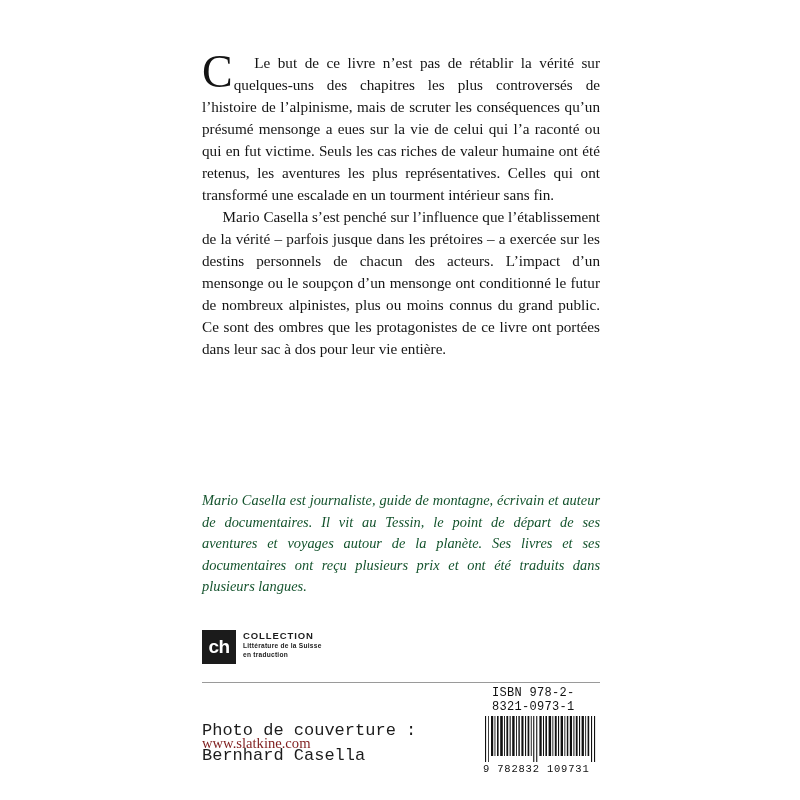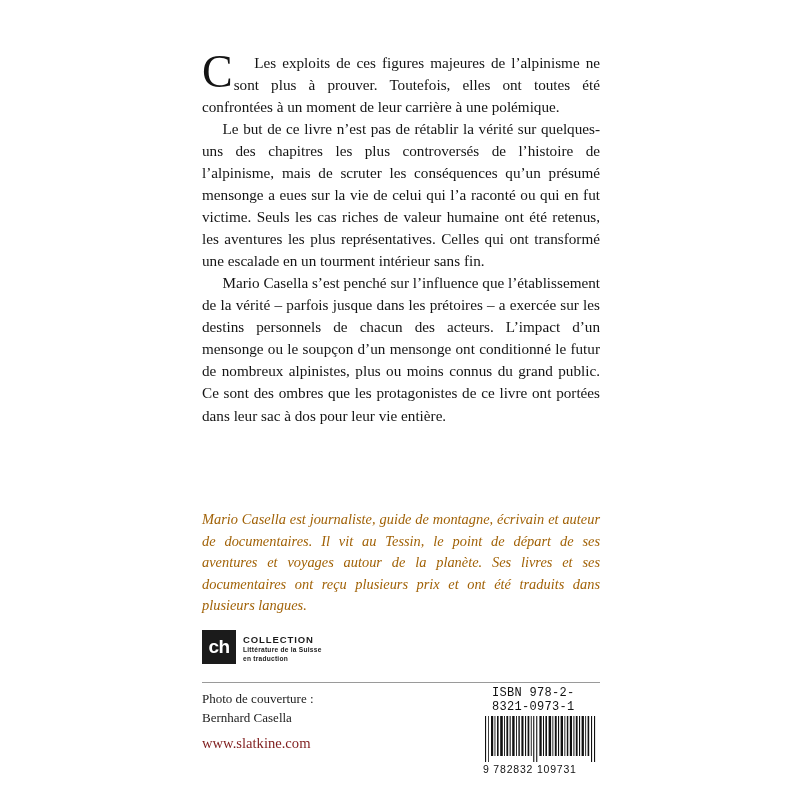--- a/index.html
+++ b/index.html
@@ -59,38 +59,37 @@
   }
   .bio {
     position: absolute;
     left: 20px;
     top: 480px;
     width: 398px;
     font-size: 14.4px;
     line-height: 1.5;
     font-style: italic;
     text-align: justify;
-    color: #a16207;
-    margin-top: 19px;
+    color: #14532d;
   }
   .translator {
     position: absolute;
     left: 20px;
     top: 578px;
     width: 398px;
     font-size: 14.6px;
     color: #141414;
   }
   
   .collection {
     position: absolute;
     left: 20px;
     top: 620px;
     display: flex;
-    align-items: flex-end;
+    align-items: flex-start;
   }
   .ch-mark {
     width: 34px;
     height: 34px;
     background: #1b1b1b;
     color: #ffffff;
     font-family: "Liberation Sans", sans-serif;
     font-size: 19px;
     font-weight: 700;
     display: flex;
@@ -125,24 +124,24 @@
     position: absolute;
     left: 20px;
     top: 672px;
     width: 398px;
     height: 1px;
     background: #9a9a9a;
   }
   .photo-credit {
     position: absolute;
     left: 20px;
-    top: 680px;
-    font-size: 13px;
+    top: 709px;
+    font-size: 17px;
     line-height: 1.45;
-    font-family: Liberation Serif, serif;
+    font-family: Liberation Mono, monospace;
     color: #1c1c1c;
   }
   .site {
     position: absolute;
     left: 20px;
     top: 725px;
     font-size: 14.6px;
     color: #7f1d1d;
   }
   
@@ -159,38 +158,37 @@
     color: #111111;
     margin-bottom: 2px;
     padding-left: 10px;
   }
   .barcode {
     width: 118px;
     height: 46px;
     display: block;
   }
   .barcode-digits {
-    font-family: Liberation Sans, sans-serif;
+    font-family: Liberation Mono, monospace;
     font-size: 10.5px;
     letter-spacing: 0.8px;
     color: #111111;
     margin-top: 1px;
     padding-left: 1px;
     white-space: nowrap;
   }
 </style>
 </head>
 <body>
 
 <div class="page">
   <div class="cover">
 
     <div class="body-text">
       <p class="first"><span class="dropcap">C</span></p>
-      <p>Les exploits de ces figures majeures de l’alpinisme ne sont plus à prouver. Toutefois, elles ont toutes été confrontées à un moment de leur carrière à une polémique.</p>
       <p>Le but de ce livre n’est pas de rétablir la vérité sur quelques-uns des chapitres les plus controversés de l’histoire de l’alpinisme, mais de scruter les conséquences qu’un présumé mensonge a eues sur la vie de celui qui l’a raconté ou qui en fut victime. Seuls les cas riches de valeur humaine ont été retenus, les aventures les plus représentatives. Celles qui ont transformé une escalade en un tourment intérieur sans fin.</p>
       <p>Mario Casella s’est penché sur l’influence que l’établissement de la vérité – parfois jusque dans les prétoires – a exercée sur les destins personnels de chacun des acteurs. L’impact d’un mensonge ou le soupçon d’un mensonge ont conditionné le futur de nombreux alpinistes, plus ou moins connus du grand public. Ce sont des ombres que les protagonistes de ce livre ont portées dans leur sac à dos pour leur vie entière.</p>
     </div>
 
     <div class="bio">Mario Casella est journaliste, guide de montagne, écrivain et auteur de documentaires. Il vit au Tessin, le point de départ de ses aventures et voyages autour de la planète. Ses livres et ses documentaires ont reçu plusieurs prix et ont été traduits dans plusieurs langues.</div>
 
 
     <div class="collection">
       <div class="ch-mark">ch</div>
       <div class="collection-text">

